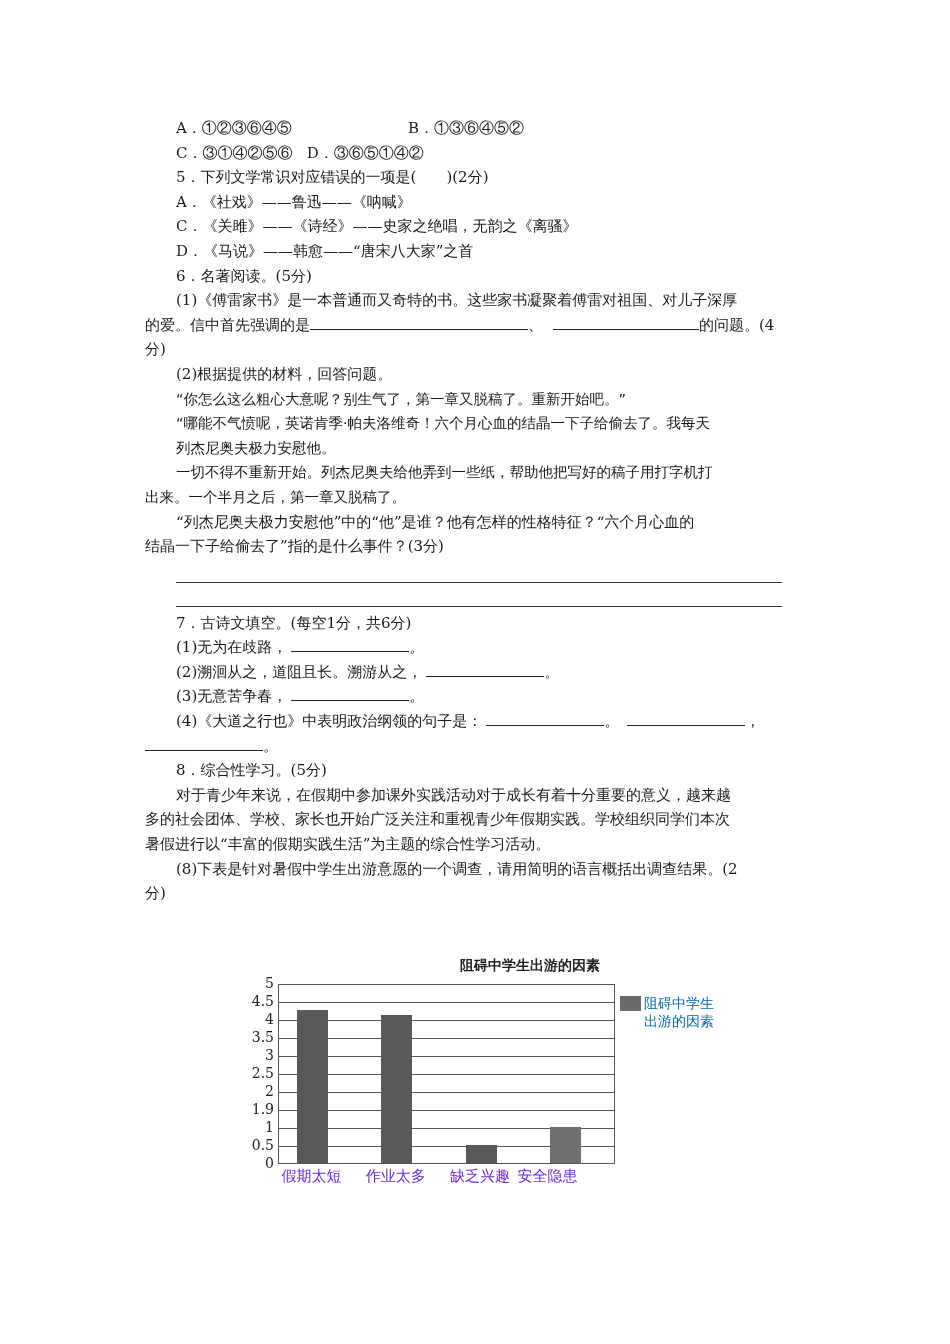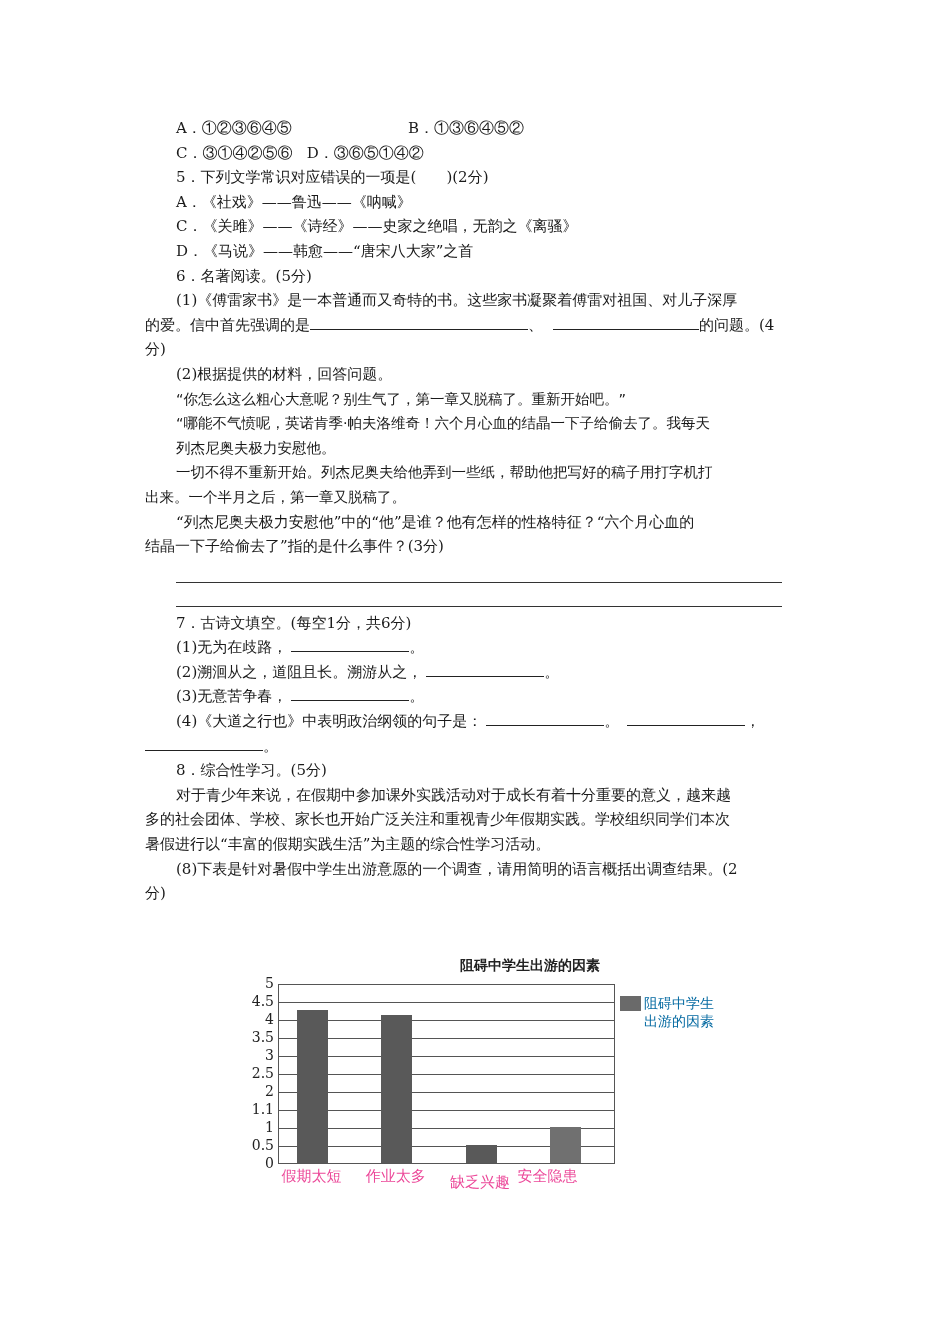--- a/index.html
+++ b/index.html
@@ -26,21 +26,21 @@
     .optB { position: absolute; left: 263px; }
     .rel { position: relative; }
 
     
     .chart { position: absolute; left: 250px; top: 955px; width: 520px; height: 240px; font-family: "DejaVu Sans", "Liberation Sans", sans-serif; }
     .chart-title { position: absolute; left: 30px; width: 320px; top: 2px; text-align: right; font-size: 14px; font-weight: bold; color: #222; }
     .plot { position: absolute; left: 28px; top: 29px; width: 337px; height: 180px; border: 1px solid #555; box-sizing: border-box; }
     .grid { position: absolute; left: 0; right: 0; height: 0; border-top: 1px solid #555; }
     .ytick { position: absolute; left: 0; width: 24px; text-align: right; font-family: "DejaVu Serif", "Liberation Serif", serif; font-size: 14px; color: #222; line-height: 14px; }
     .bar { position: absolute; bottom: 0; width: 31px; background: #595959; }
-    .xlabel { position: absolute; top: 212px; width: 89px; text-align: center; font-size: 15px; color: #ec4899; }
+    .xlabel { position: absolute; top: 212px; width: 89px; text-align: center; font-size: 15px; color: #6d28d9; }
     .legend { position: absolute; left: 370px; top: 39px; }
     .legend-swatch { position: absolute; left: 0; top: 2px; width: 21px; height: 15px; background: #6a6a6a; }
     .legend-text { position: absolute; left: 24px; top: 0; width: 110px; font-size: 14px; line-height: 18px; color: #0369a1; }
   </style>
 </head>
 <body>
 
 <div class="page">
 
   <div class="line ind rel">
@@ -98,21 +98,21 @@
   <div class="line ind">(8)下表是针对暑假中学生出游意愿的一个调查，请用简明的语言概括出调查结果。(2</div>
   <div class="line">分)</div>
 </div>
 
 <div class="chart">
   <div class="chart-title">阻碍中学生出游的因素</div>
   <div id="yticks">
       <div class="ytick" style="top: 201px;">0</div>
       <div class="ytick" style="top: 183px;">0.5</div>
       <div class="ytick" style="top: 165px;">1</div>
-      <div class="ytick" style="top: 147px;">1.1</div>
+      <div class="ytick" style="top: 147px;">1.9</div>
       <div class="ytick" style="top: 129px;">2</div>
       <div class="ytick" style="top: 111px;">2.5</div>
       <div class="ytick" style="top: 93px;">3</div>
       <div class="ytick" style="top: 75px;">3.5</div>
       <div class="ytick" style="top: 57px;">4</div>
       <div class="ytick" style="top: 39px;">4.5</div>
       <div class="ytick" style="top: 21px;">5</div>
     </div>
   <div class="plot" id="plot">
       <div class="grid" style="top: 161px;"></div>
@@ -125,21 +125,21 @@
       <div class="grid" style="top: 35px;"></div>
       <div class="grid" style="top: 17px;"></div>
       <div class="bar" style="left: 18px; height: 153px; background: rgb(89, 89, 89);"></div>
       <div class="bar" style="left: 102.25px; height: 147.6px; background: rgb(89, 89, 89);"></div>
       <div class="bar" style="left: 186.5px; height: 18px; background: rgb(89, 89, 89);"></div>
       <div class="bar" style="left: 270.75px; height: 36px; background: rgb(112, 112, 112);"></div>
     </div>
   <div id="xlabels">
       <div class="xlabel" style="left: 17px;">假期太短</div>
       <div class="xlabel" style="left: 101.25px;">作业太多</div>
-      <div class="xlabel" style="left: 185.5px; margin-top: 6px;">缺乏兴趣</div>
+      <div class="xlabel" style="left: 185.5px;">缺乏兴趣</div>
       <div class="xlabel" style="left: 253px;">安全隐患</div>
     </div>
   <div class="legend">
     <div class="legend-swatch"></div>
     <div class="legend-text">
       <div>阻碍中学生</div>
       <div>出游的因素</div>
     </div>
   </div>
 </div>

